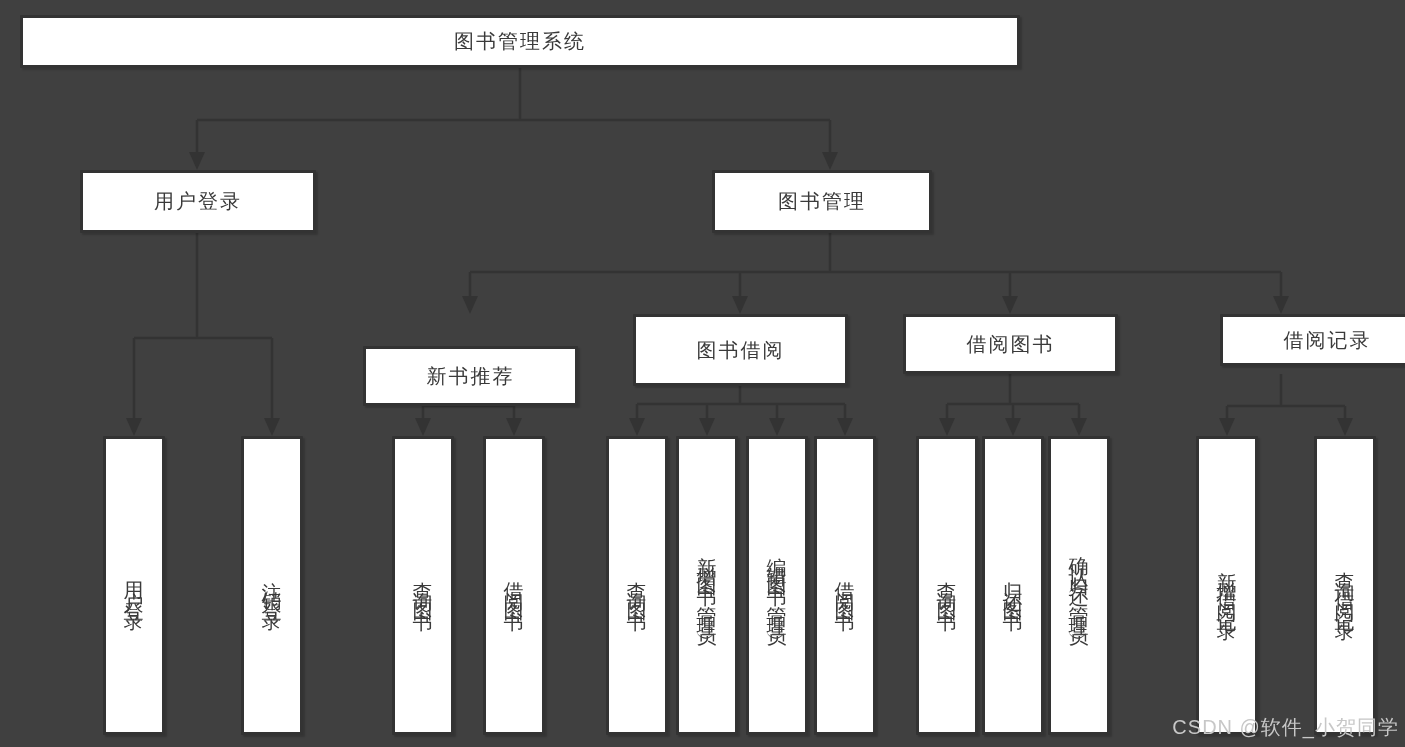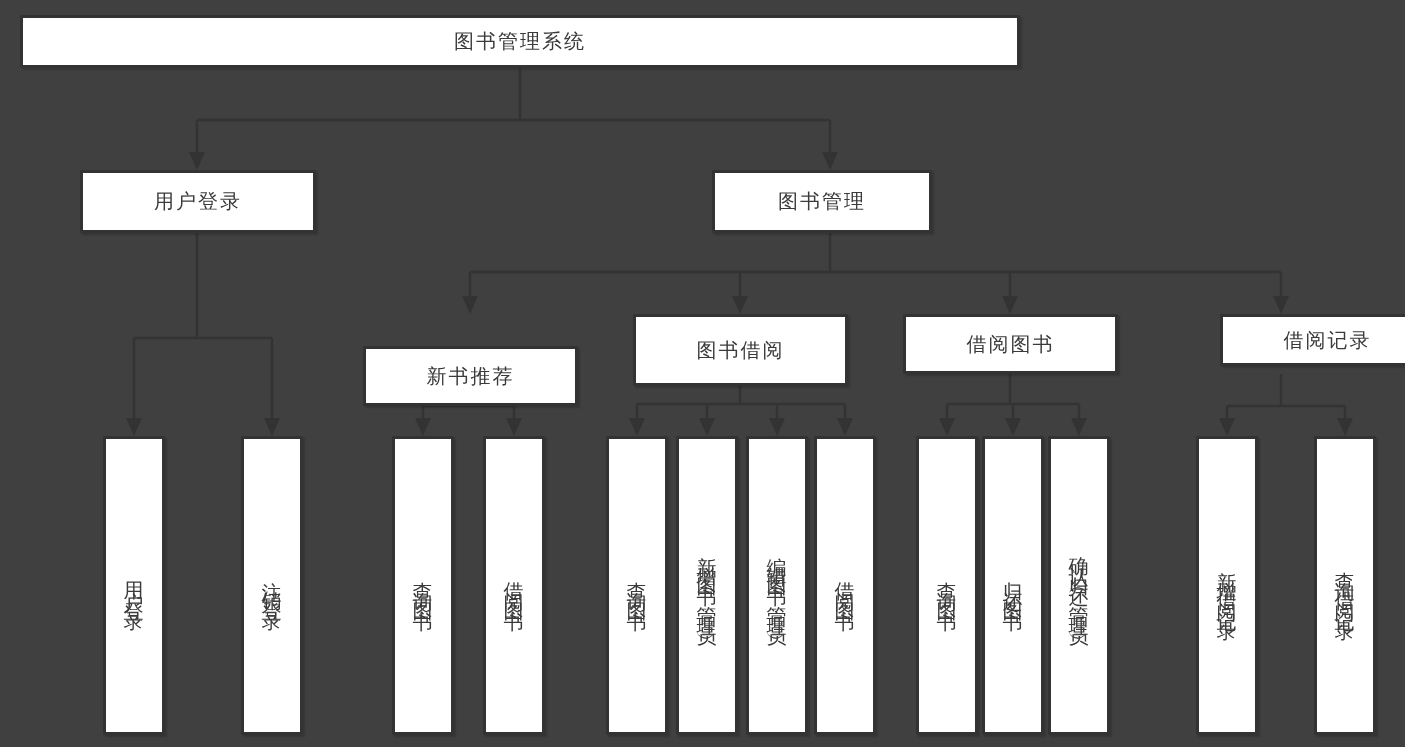--- a/index.html
+++ b/index.html
@@ -142,14 +142,15 @@
   <div id="l-c3" class="box vbox leaf">编辑图书（管理员）</div>
   <div id="l-c4" class="box vbox leaf">借阅图书</div>
 
   <div id="l-d1" class="box vbox leaf">查询图书</div>
   <div id="l-d2" class="box vbox leaf">归还图书</div>
   <div id="l-d3" class="box vbox leaf">确认归还（管理员）</div>
 
   <div id="l-e1" class="box vbox leaf">新增借阅记录</div>
   <div id="l-e2" class="box vbox leaf">查询借阅记录</div>
 
+  <div id="watermark">CSDN @软件_小贺同学</div>
 
 </div>
 
 </body></html>

